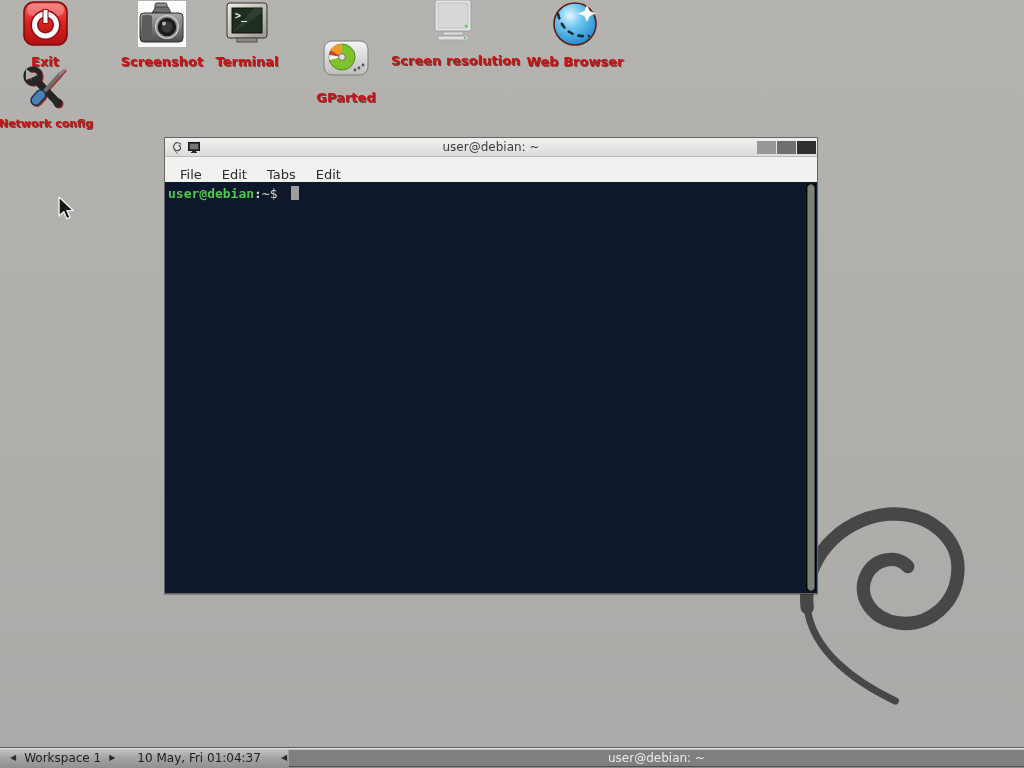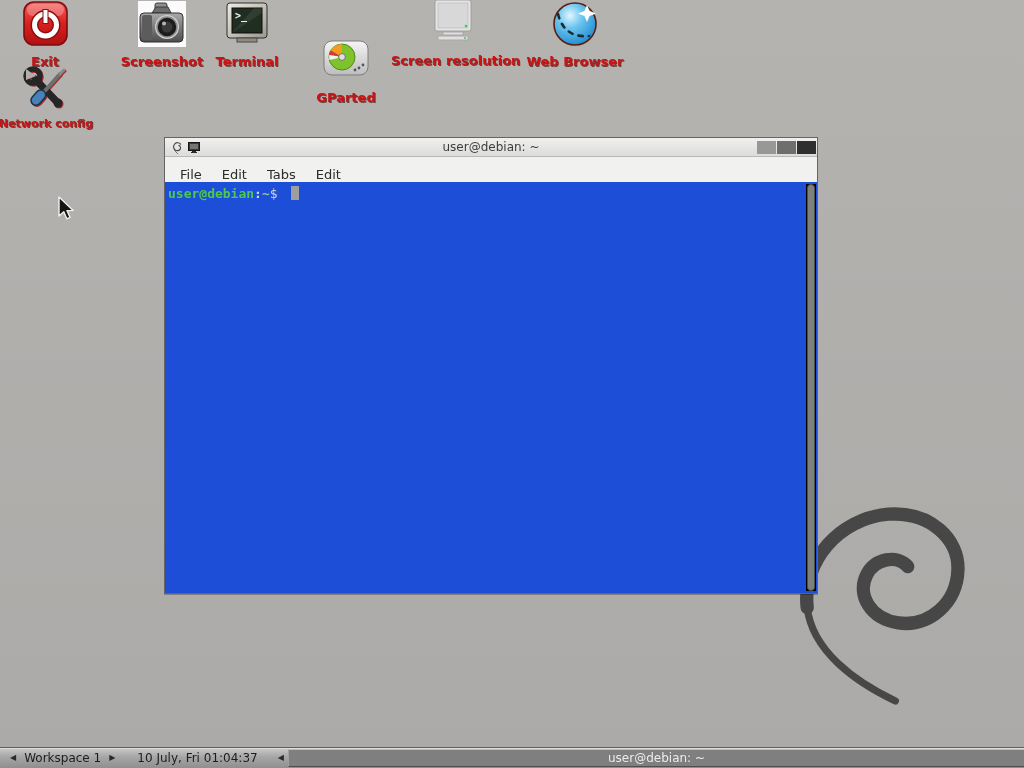--- a/index.html
+++ b/index.html
@@ -28,21 +28,21 @@
   .win-btn { width: 19px; height: 13px; }
   .btn-min { background: #989898; }
   .btn-max { background: #6f6f6f; margin-left: 1px; }
   .btn-close { background: #2f2f2f; margin-left: 1px; }
 
   .menubar { height: 36px; background: #f1f1ef; border-bottom: 1px solid #d6d6d4;
              display: flex; align-items: center; padding-left: 5px;
              font-size: 13px; color: #2b2b2b; }
   .menu-item { padding: 2px 10px; }
 
-  .term-area { position: absolute; left: 0; top: 44px; right: 0; bottom: 0; background: #1d4ed8; }
+  .term-area { position: absolute; left: 0; top: 44px; right: 0; bottom: 0; background: #0f172a; }
   .prompt-line { position: absolute; left: 3px; top: 4px;
                  font-family: "DejaVu Sans Mono", monospace; font-size: 13px; font-weight: bold;
                  white-space: pre; }
   .p-user { color: #4ec94e; }
   .p-sep  { color: #d3d7cf; }
   .p-path { color: #9fc3a4; }
   .p-sym  { color: #d3d7cf; font-weight: normal; }
   .cursor-block { display: inline-block; width: 8px; height: 14px; background: #9e9e9e;
                   vertical-align: -2px; margin-left: 6px; }
   .term-scrollbar { position: absolute; right: 1px; top: 2px; bottom: 2px; width: 10px; background: #000; }
@@ -265,21 +265,21 @@
   <svg width="20" height="26" viewBox="0 0 20 26">
     <path d="M2 1 L2 20 L6.8 15.8 L9.8 22.8 L13 21.3 L10 14.6 L16.2 14.4 Z" fill="#151515" stroke="#f2f2f2" stroke-width="1.4" stroke-linejoin="round"></path>
   </svg>
 </div>
 
 <div class="taskbar">
   <div class="tb-left">
     <span class="tb-arrow">◀</span>
     <span>Workspace 1</span>
     <span class="tb-arrow">▶</span>
-    <span class="tb-clock">10 July, Fri 01:04:37</span>
+    <span class="tb-clock">10 May, Fri 01:04:37</span>
     <div class="tb-pager-arrows">
       <span class="tb-arrow">◀</span>
       <span class="tb-arrow">▶</span>
     </div>
     <span class="tb-appicon">
       <svg width="18" height="16" viewBox="0 0 18 16">
         <rect x="1" y="0.5" width="16" height="11" fill="#3b3b3b" stroke="#141414"></rect>
         <rect x="3" y="2" width="12" height="7.5" fill="#d9d9d9"></rect>
         <rect x="3" y="6.5" width="12" height="3" fill="#8c8c8c"></rect>
         <rect x="7" y="12" width="4" height="1.5" fill="#222"></rect>

